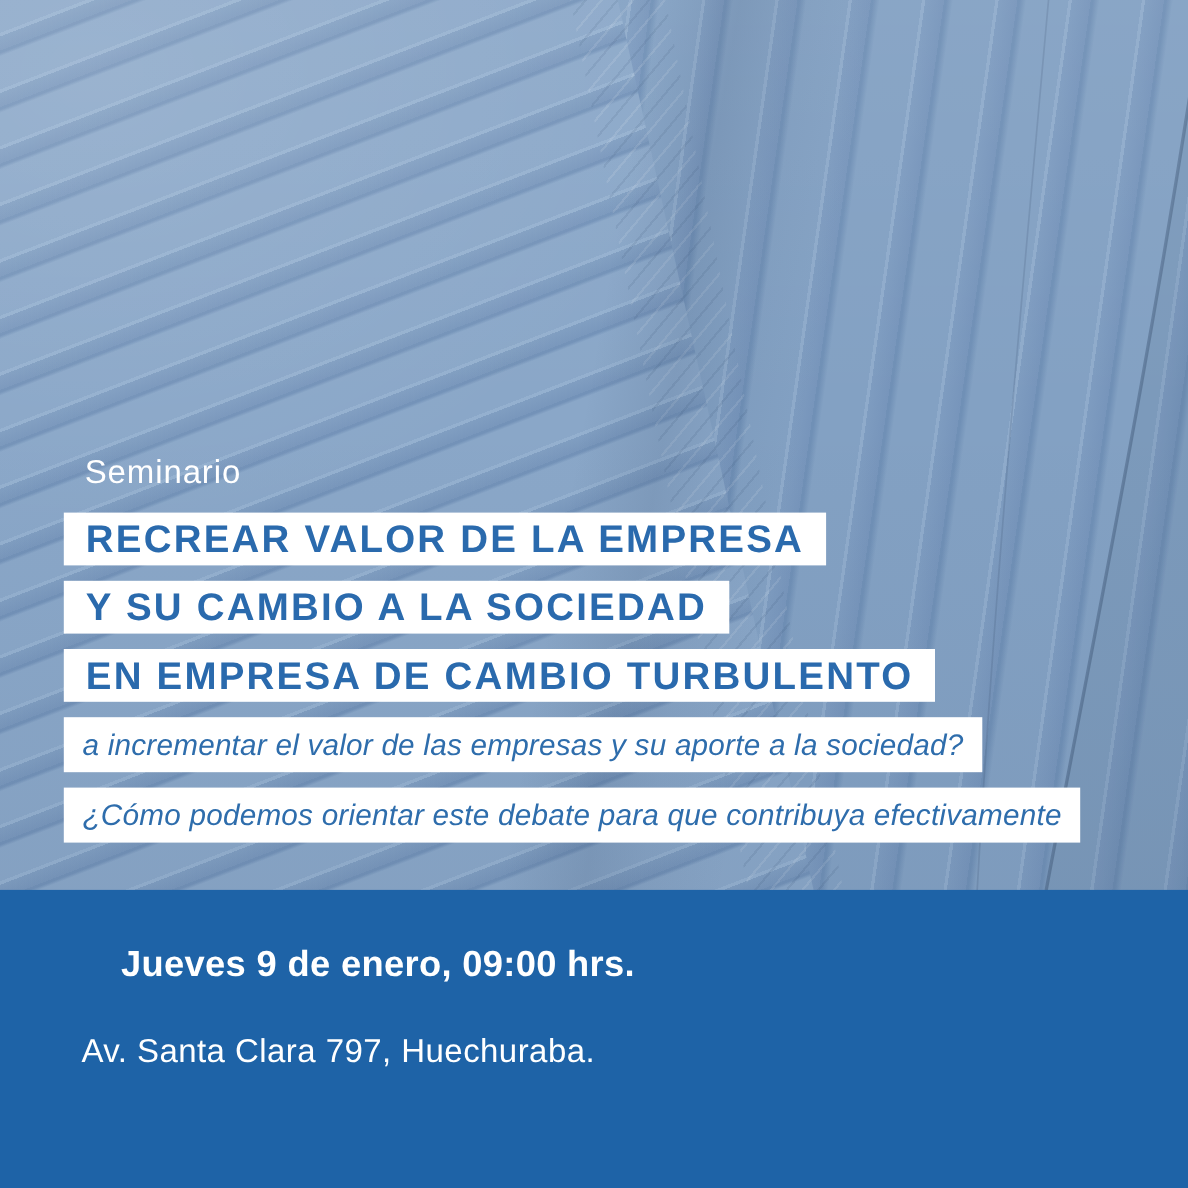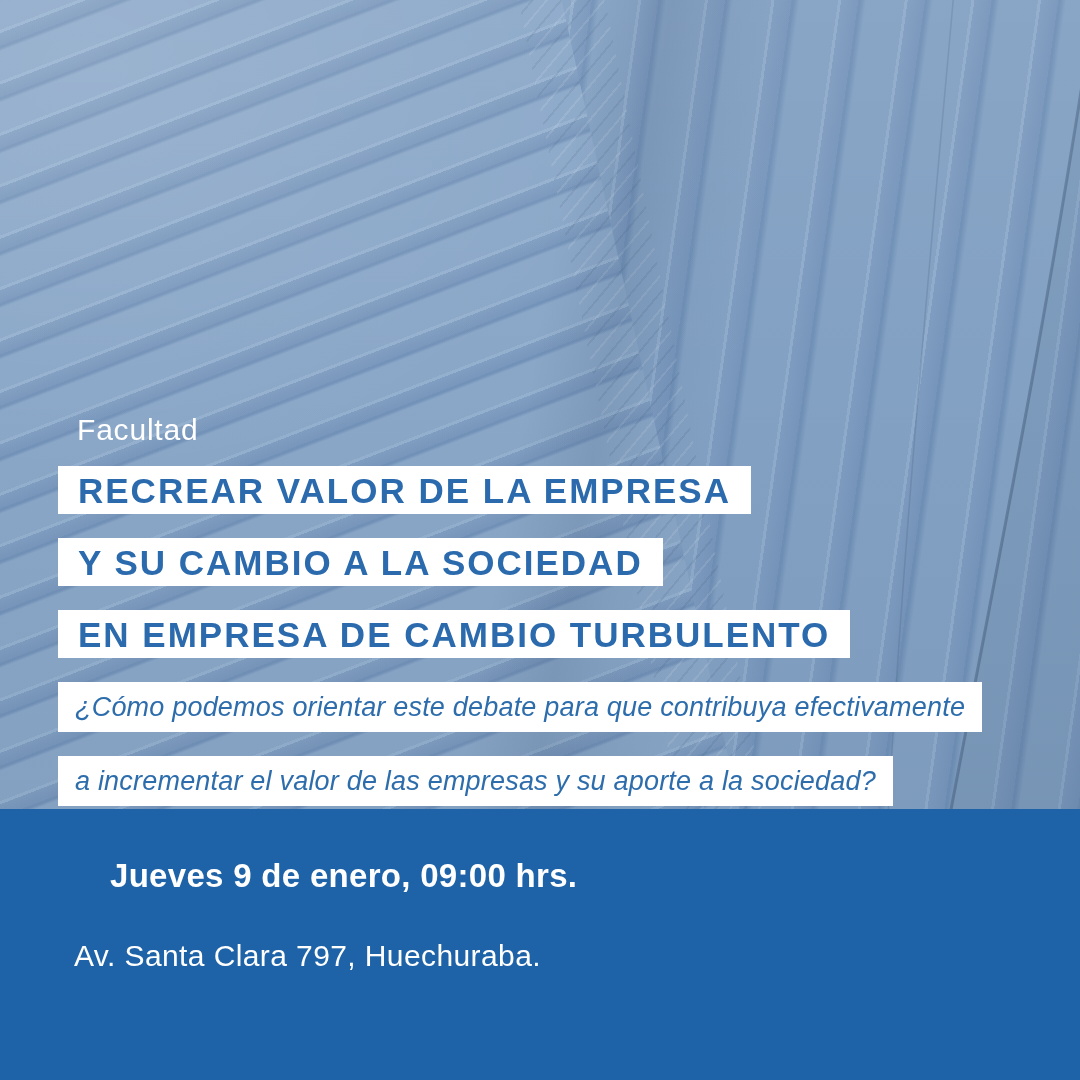--- a/index.html
+++ b/index.html
@@ -52,21 +52,21 @@
   }
   
   .kicker {
     position: absolute; left: 77px; top: 413px;
     font-size: 30px; font-weight: 400; letter-spacing: 0.8px;
     color: #ffffff;
   }
   .bands {
     position: absolute; left: 58px; top: 466px;
     display: flex; flex-direction: column; align-items: flex-start;
-    gap: 24px;
+    gap: 14px;
   }
   .band { background: #ffffff; white-space: nowrap; }
   .band-title {
     height: 48px; line-height: 49px; padding: 0 20px;
     font-size: 35px; font-weight: 700; letter-spacing: 2px;
     color: #2a6aad;
   }
   .band-sub {
     height: 50px; line-height: 51px; padding: 0 17px;
     font-size: 27px; font-style: italic; font-weight: 400; letter-spacing: 0.2px;
@@ -101,28 +101,28 @@
     <div class="bg-left"></div>
     <div class="bg-fan"></div>
     <svg class="bg-curves" width="1080" height="1080" viewBox="0 0 1080 1080">
       <path d="M 1098 -20 C 1048 320, 992 590, 950 815 L 1085 815 L 1085 -20 Z" fill="rgba(47,72,105,0.08)"></path>
       <path d="M 1098 -20 C 1048 320, 992 590, 950 815" stroke="rgba(62,86,118,0.45)" stroke-width="3" fill="none"></path>
       <path d="M 955 -20 C 930 260, 905 520, 888 815" stroke="rgba(70,95,128,0.25)" stroke-width="1.5" fill="none"></path>
     </svg>
     <div class="bg-tint"></div>
   </div>
 
-  <div class="kicker">Facultad</div>
+  <div class="kicker">Seminario</div>
 
   <div class="bands">
     <div class="band band-title">RECREAR VALOR DE LA EMPRESA</div>
     <div class="band band-title">Y SU CAMBIO A LA SOCIEDAD</div>
     <div class="band band-title">EN EMPRESA DE CAMBIO TURBULENTO</div>
+    <div class="band band-sub">a incrementar el valor de las empresas y su aporte a la sociedad?</div>
     <div class="band band-sub">¿Cómo podemos orientar este debate para que contribuya efectivamente</div>
-    <div class="band band-sub">a incrementar el valor de las empresas y su aporte a la sociedad?</div>
   </div>
 
   <div class="footer">
     <div class="footer-date">Jueves 9 de enero, 09:00 hrs.</div>
     <div class="footer-venue">
       <div>Av. Santa Clara 797, Huechuraba.</div>
     </div>
   </div>
 
 </div>

